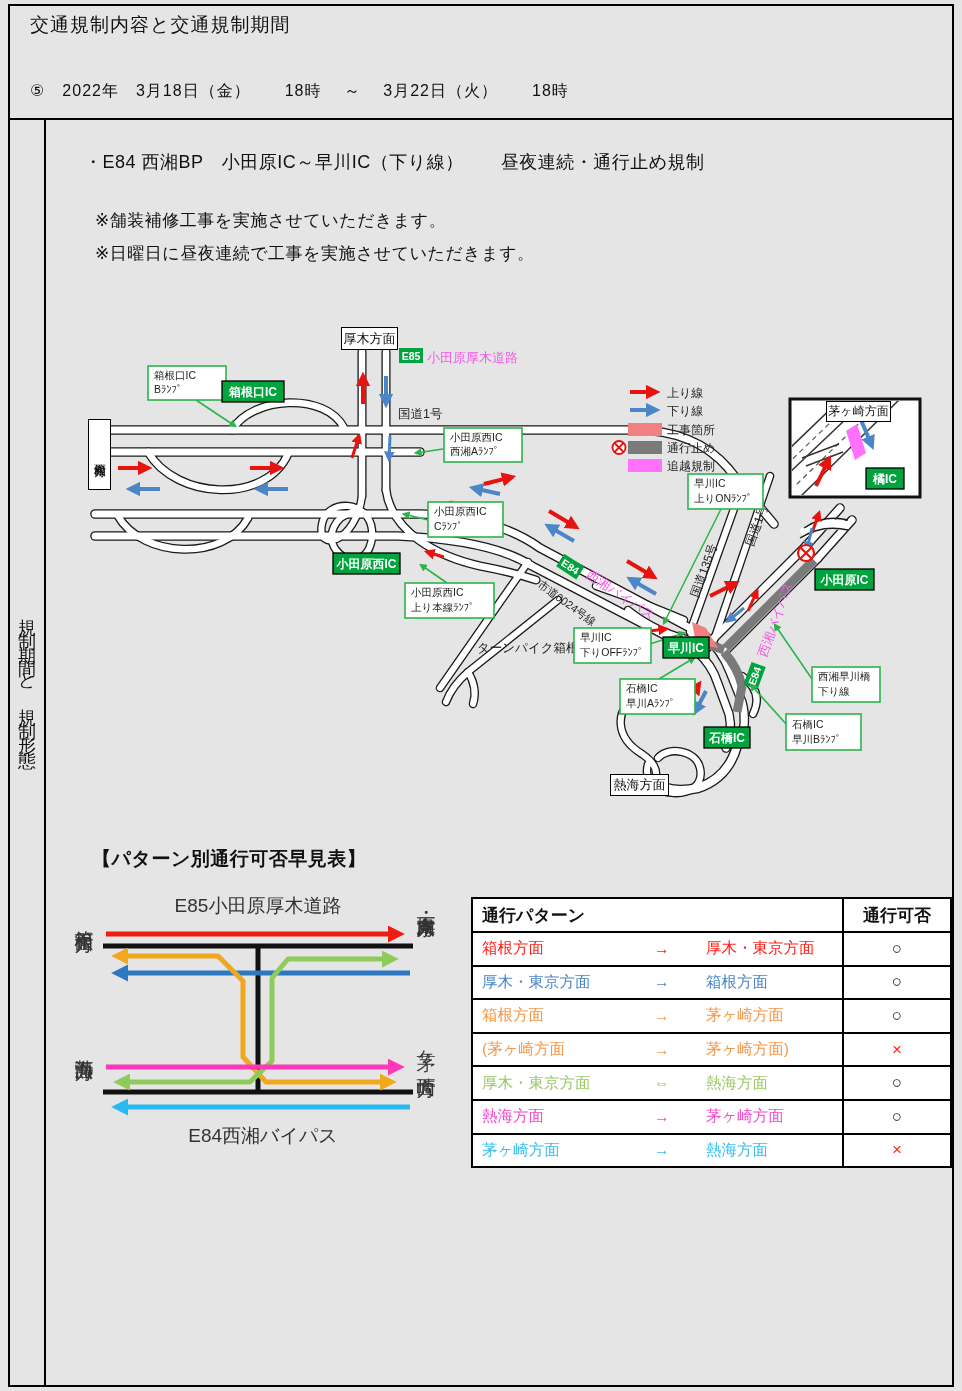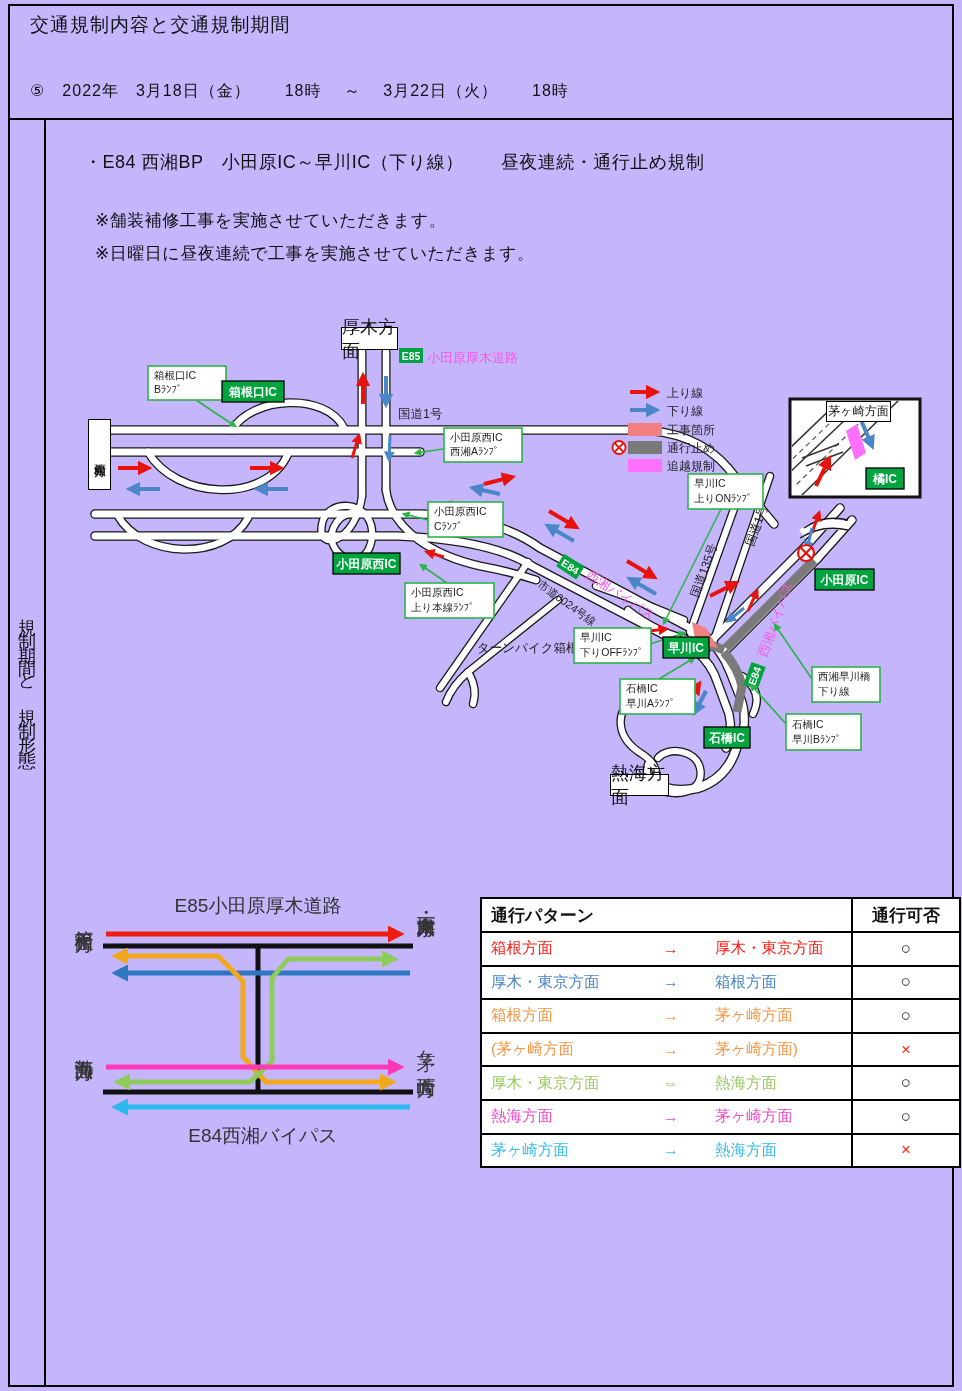--- a/index.html
+++ b/index.html
@@ -1,35 +1,35 @@
 <!DOCTYPE html>
 <html><head>
 <meta charset="utf-8">
 <style>
   html,body{margin:0;padding:0;background:#fff;}
   body{font-family:"Liberation Sans","DejaVu Sans",sans-serif;color:#111;}
-  .page{position:relative;width:962px;height:1391px;background:#c4b5fd;overflow:hidden;}
+  .page{position:relative;width:962px;height:1391px;background:#e5e5e5;overflow:hidden;}
   .frame{position:absolute;left:8px;top:4px;width:946px;height:1383px;border:2px solid #000;box-sizing:border-box;}
   .hline{position:absolute;left:8px;top:118px;width:946px;height:2px;background:#000;}
   .vline{position:absolute;left:44px;top:118px;width:2px;height:1269px;background:#000;}
   .h1{position:absolute;left:30px;top:12px;font-size:19px;letter-spacing:1px;}
   .h2{position:absolute;left:30px;top:46px;font-size:19px;letter-spacing:1px;}
   .h3{position:absolute;left:30px;top:81px;font-size:16px;letter-spacing:1px;}
   .side-label{position:absolute;left:15px;top:604px;writing-mode:vertical-rl;text-orientation:upright;font-size:18px;letter-spacing:14px;}
   .route{position:absolute;left:84px;top:150px;font-size:18px;letter-spacing:.5px;}
   .note{position:absolute;left:95px;font-size:17px;letter-spacing:.5px;}
   .note1{top:209px;} .note2{top:242px;}
-  .dirbox{position:absolute;border:1.5px solid #000;background:#fff;display:flex;align-items:center;justify-content:center;font-size:18px;box-sizing:border-box;z-index:5;}
+  .dirbox{position:absolute;border:1.5px solid #000;background:#fff;display:flex;align-items:center;justify-content:center;font-size:13px;box-sizing:border-box;z-index:5;}
   .dirbox.vert{writing-mode:vertical-rl;text-orientation:upright;}
   .schem-title{position:absolute;left:92px;top:846px;font-size:19px;font-weight:bold;letter-spacing:.5px;}
   .schem-vlabel{position:absolute;writing-mode:vertical-rl;text-orientation:upright;font-size:19px;line-height:20px;letter-spacing:1px;color:#333;}
   svg{position:absolute;left:0;top:0;}
   svg text{font-family:"Liberation Sans","DejaVu Sans",sans-serif;}
   
-  .qtable{position:absolute;left:471px;top:897px;width:481px;border:2px solid #000;background:#fff;box-sizing:border-box;z-index:6;margin-left:9px;}
+  .qtable{position:absolute;left:471px;top:897px;width:481px;border:2px solid #000;background:#fff;box-sizing:border-box;z-index:6;}
   .qhead{display:flex;height:32px;border-bottom:2px solid #000;font-weight:bold;font-size:17px;}
   .qh1{width:371px;border-right:2px solid #000;display:flex;align-items:center;padding-left:9px;box-sizing:border-box;}
   .qh2{flex:1;display:flex;align-items:center;justify-content:center;}
   .qrow{display:flex;height:31.6px;border-bottom:2px solid #000;font-size:15.5px;}
   .qrow:last-child{border-bottom:none;}
   .qcell-pattern{width:371px;border-right:2px solid #000;display:flex;align-items:center;padding-left:9px;box-sizing:border-box;}
   .q-from{width:172px;} .q-arrow{width:52px;}
   .qcell-result{flex:1;display:flex;align-items:center;justify-content:center;font-size:17px;}
 </style>
 </head>
@@ -381,20 +381,21 @@
       <text x="258" y="912" font-size="19" fill="#333" text-anchor="middle">E85小田原厚木道路</text>
       <text x="263" y="1142" font-size="19" fill="#333" text-anchor="middle">E84西湘バイパス</text>
     </g>
   </svg>
 
   <div class="dirbox" style="left:341px;top:327px;width:57px;height:23px;">厚木方面</div>
   <div class="dirbox vert" style="left:88px;top:419px;width:23px;height:71px;font-size:12px;">箱根方面</div>
   <div class="dirbox" style="left:826px;top:401px;width:65px;height:21px;font-size:12px;">茅ヶ崎方面</div>
   <div class="dirbox" style="left:610px;top:774px;width:59px;height:22px;">熱海方面</div>
 
+  <div class="schem-title">【パターン別通行可否早見表】</div>
   <div class="schem-vlabel" style="left:74px;top:916px;">箱根方面</div>
   <div class="schem-vlabel" style="left:74px;top:1044px;">熱海方面</div>
   <div class="schem-vlabel" style="left:416px;top:902px;letter-spacing:0;">厚木・東京方面</div>
   <div class="schem-vlabel" style="left:416px;top:1038px;">茅ヶ崎方面</div>
 
   <div class="qtable">
     <div class="qhead">
       <div class="qh1">通行パターン</div>
       <div class="qh2">通行可否</div>
     </div>

